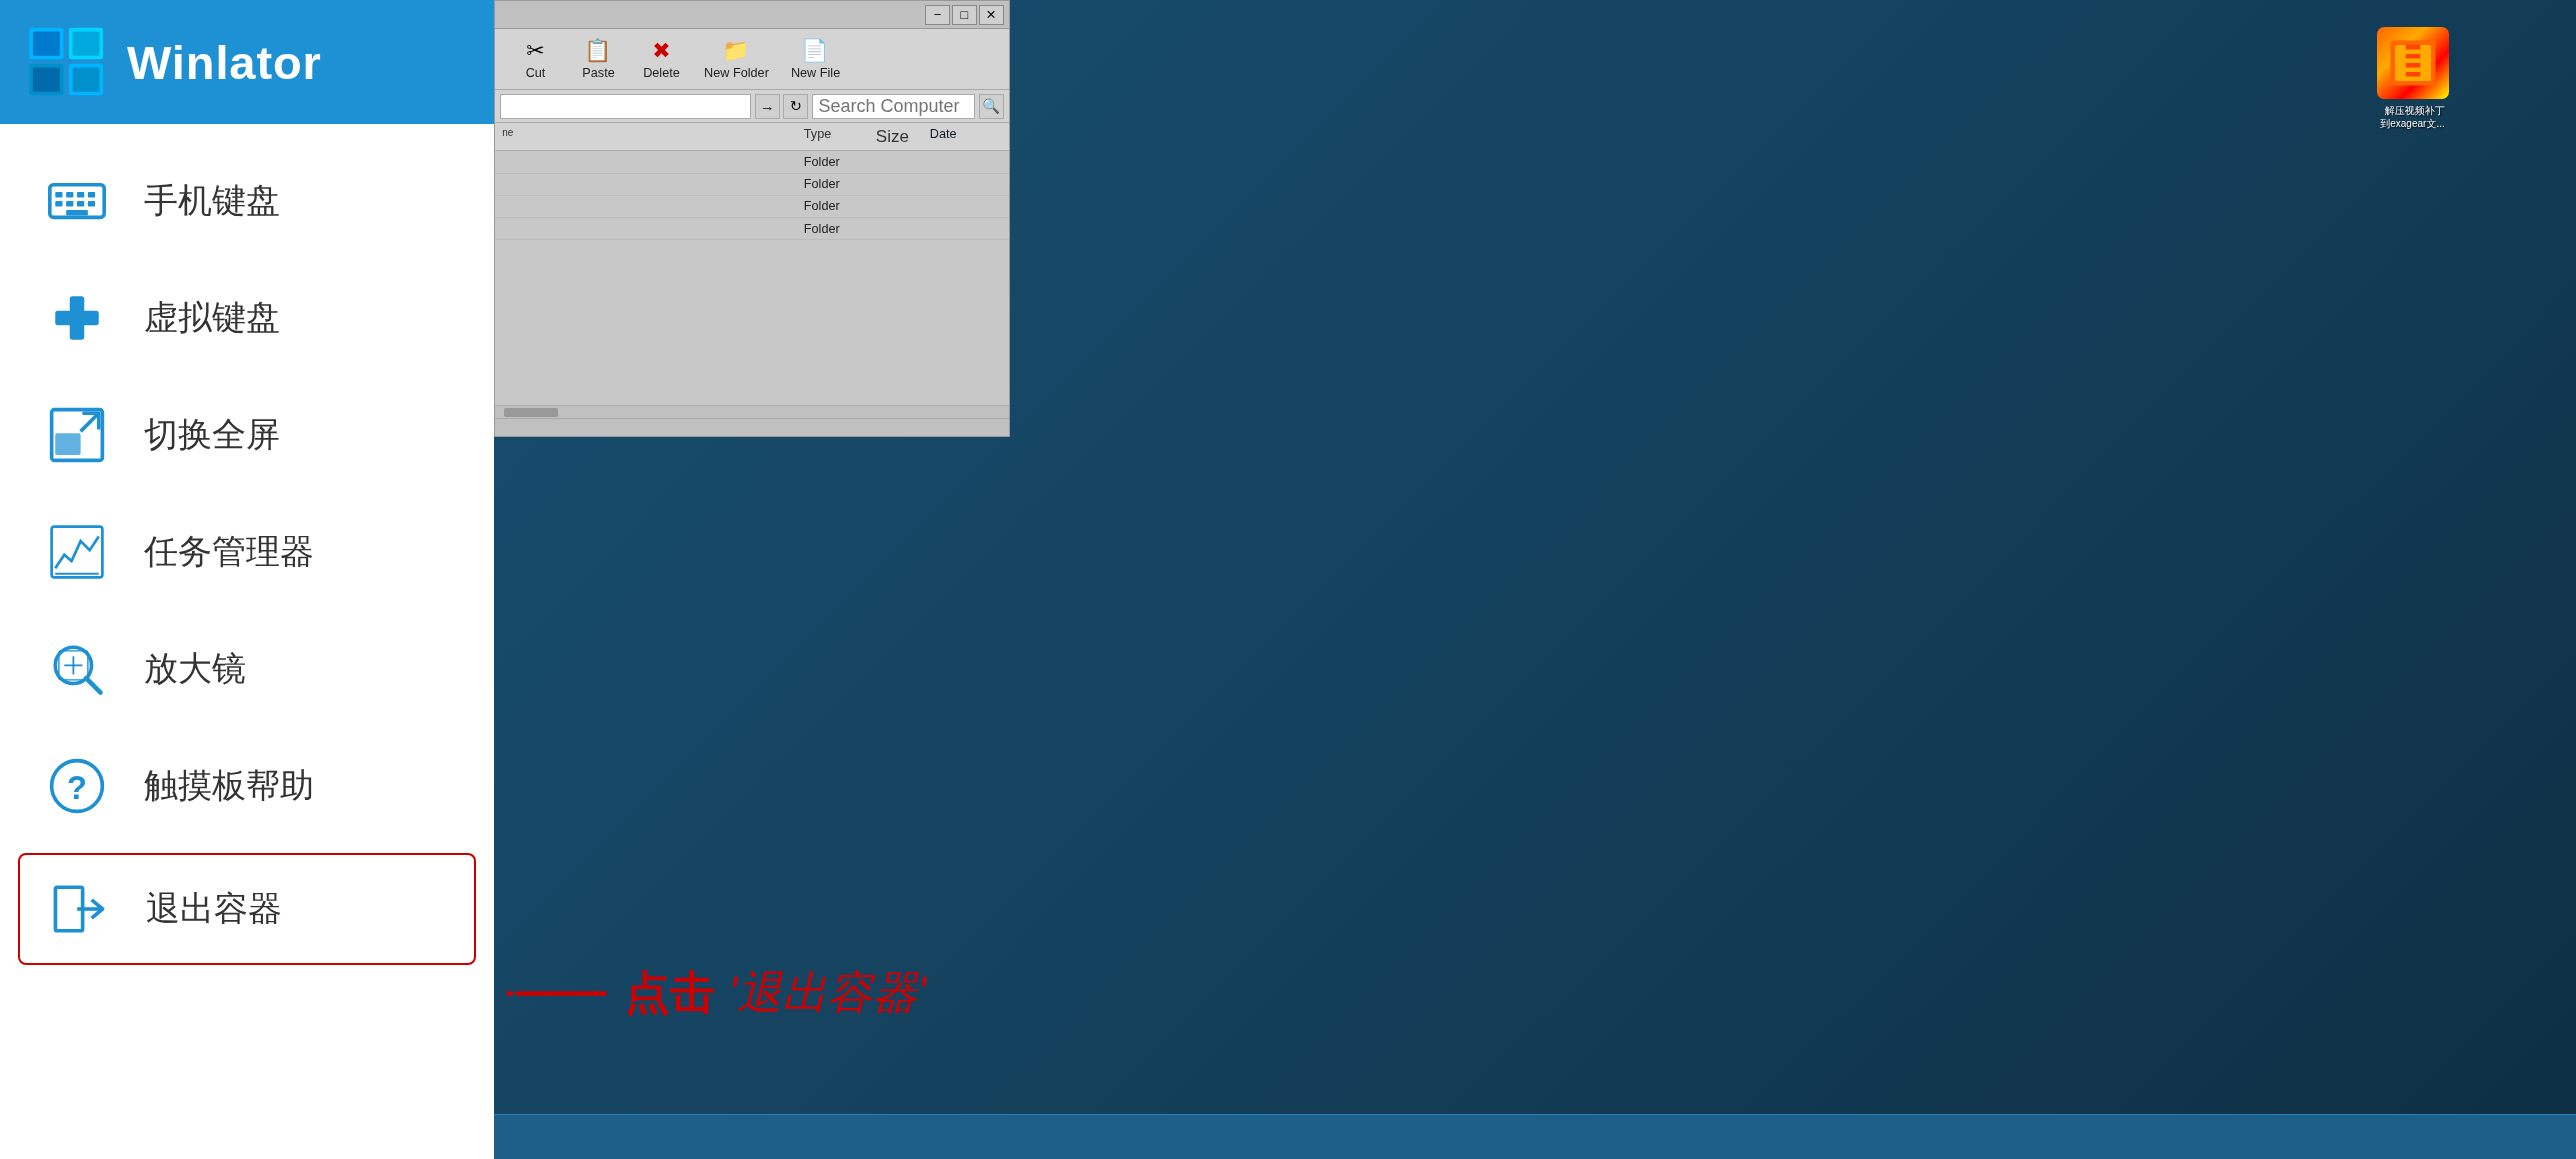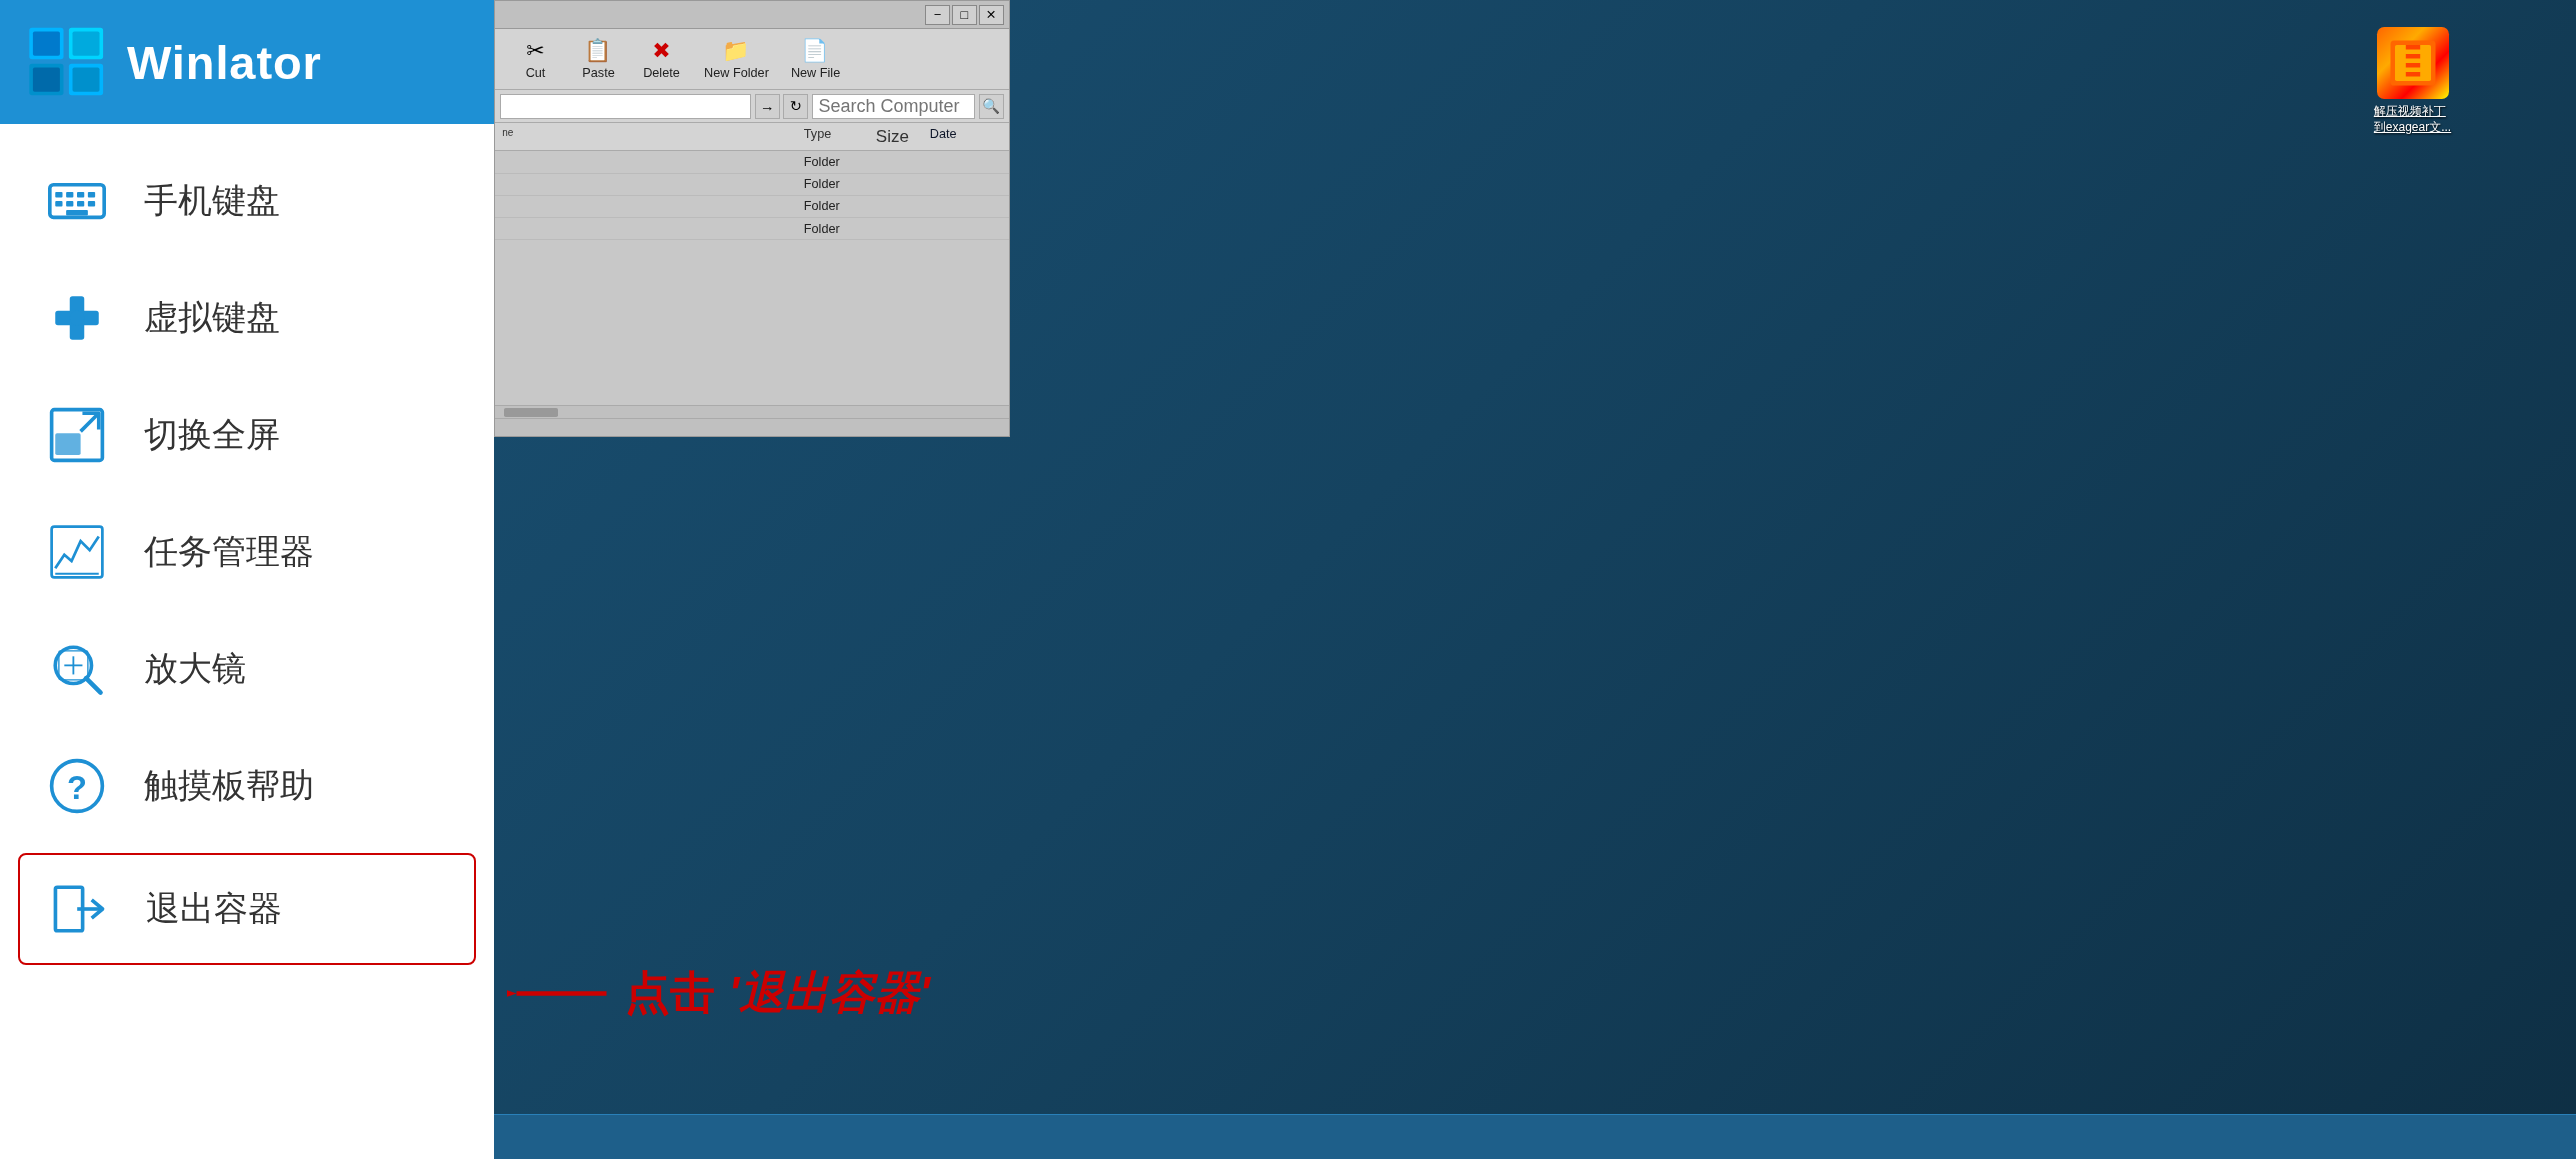--- a/index.html
+++ b/index.html
@@ -574,34 +574,34 @@
       <svg width="54" height="54" viewBox="0 0 60 60">
         <rect x="5" y="5" width="50" height="50" rx="4" fill="#ff6600"></rect>
         <rect x="10" y="10" width="40" height="40" rx="2" fill="#ffaa00"></rect>
 
         <rect x="22" y="10" width="16" height="5" fill="#ff4400"></rect>
         <rect x="22" y="20" width="16" height="5" fill="#ff4400"></rect>
         <rect x="22" y="30" width="16" height="5" fill="#ff4400"></rect>
         <rect x="22" y="40" width="16" height="5" fill="#ff4400"></rect>
       </svg>
     </div>
-    <span class="desktop-icon-label" style="color:white;font-size:12px;text-align:left;text-shadow:0.9px 0.9px 1.8px black;text-decoration:underline;">解压视频补丁<br>到exagear文...</span>
+    <span class="desktop-icon-label" style="color:white;font-size:10px;text-align:right;text-shadow:0.9px 0.9px 1.8px black;">解压视频补丁<br>到exagear文...</span>
   </div>
 
   <div style="position:absolute; bottom:136px; left:507px; display:flex; align-items:center; z-index:300;">
 
     <svg width="109" height="45" viewBox="0 0 120 50" style="margin-right:9px;">
       <defs>
         <marker id="arrowhead-left" markerWidth="10" markerHeight="7" refX="0" refY="3.5" orient="auto">
           <polygon points="10 0, 0 3.5, 10 7" fill="#cc0000"></polygon>
         </marker>
       </defs>
       <line x1="110" y1="25" x2="10" y2="25" stroke="#cc0000" stroke-width="5" marker-end="url(#arrowhead-left)"></line>
     </svg>
     <span style="color:#cc0000; font-size:45px; font-weight:bold; margin-right:13.6px;">点击</span>
-    <span style="color:#cc0000; font-size:45px; font-weight:bold; font-style:italic;">'退出容器'</span>
+    <span style="color:#cc0000; font-size:45px; font-weight:normal; font-style:italic;">'退出容器'</span>
   </div>
 
   <div class="taskbar">
   </div>
 
 </div>
 
 
 </body></html>

